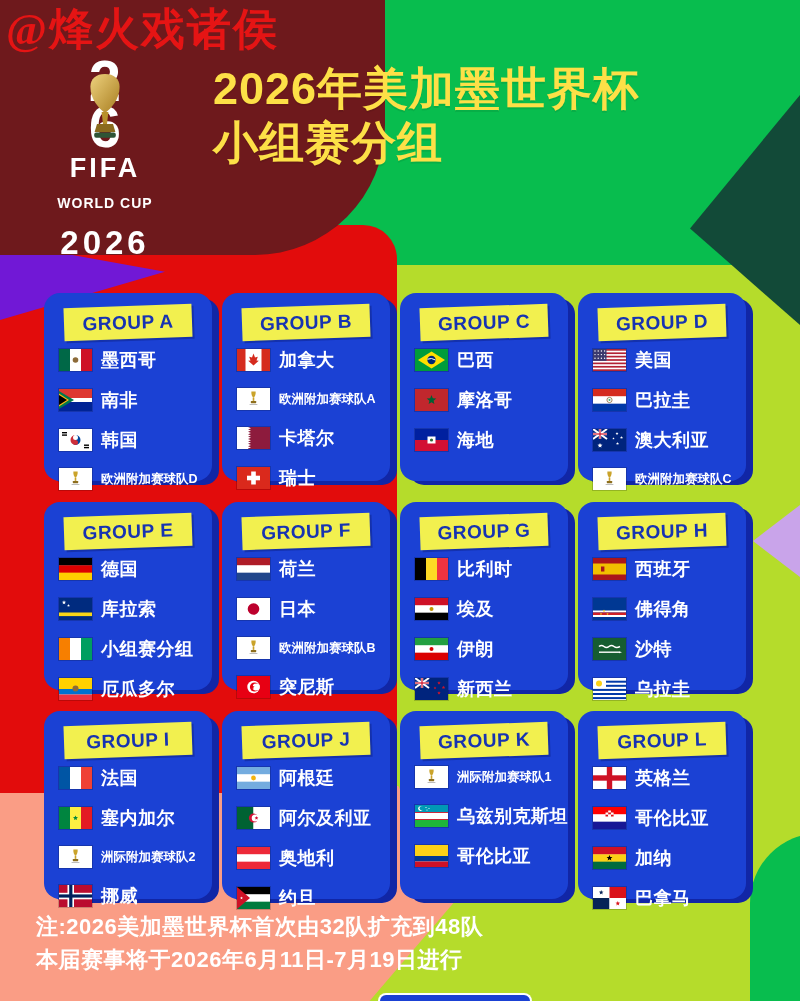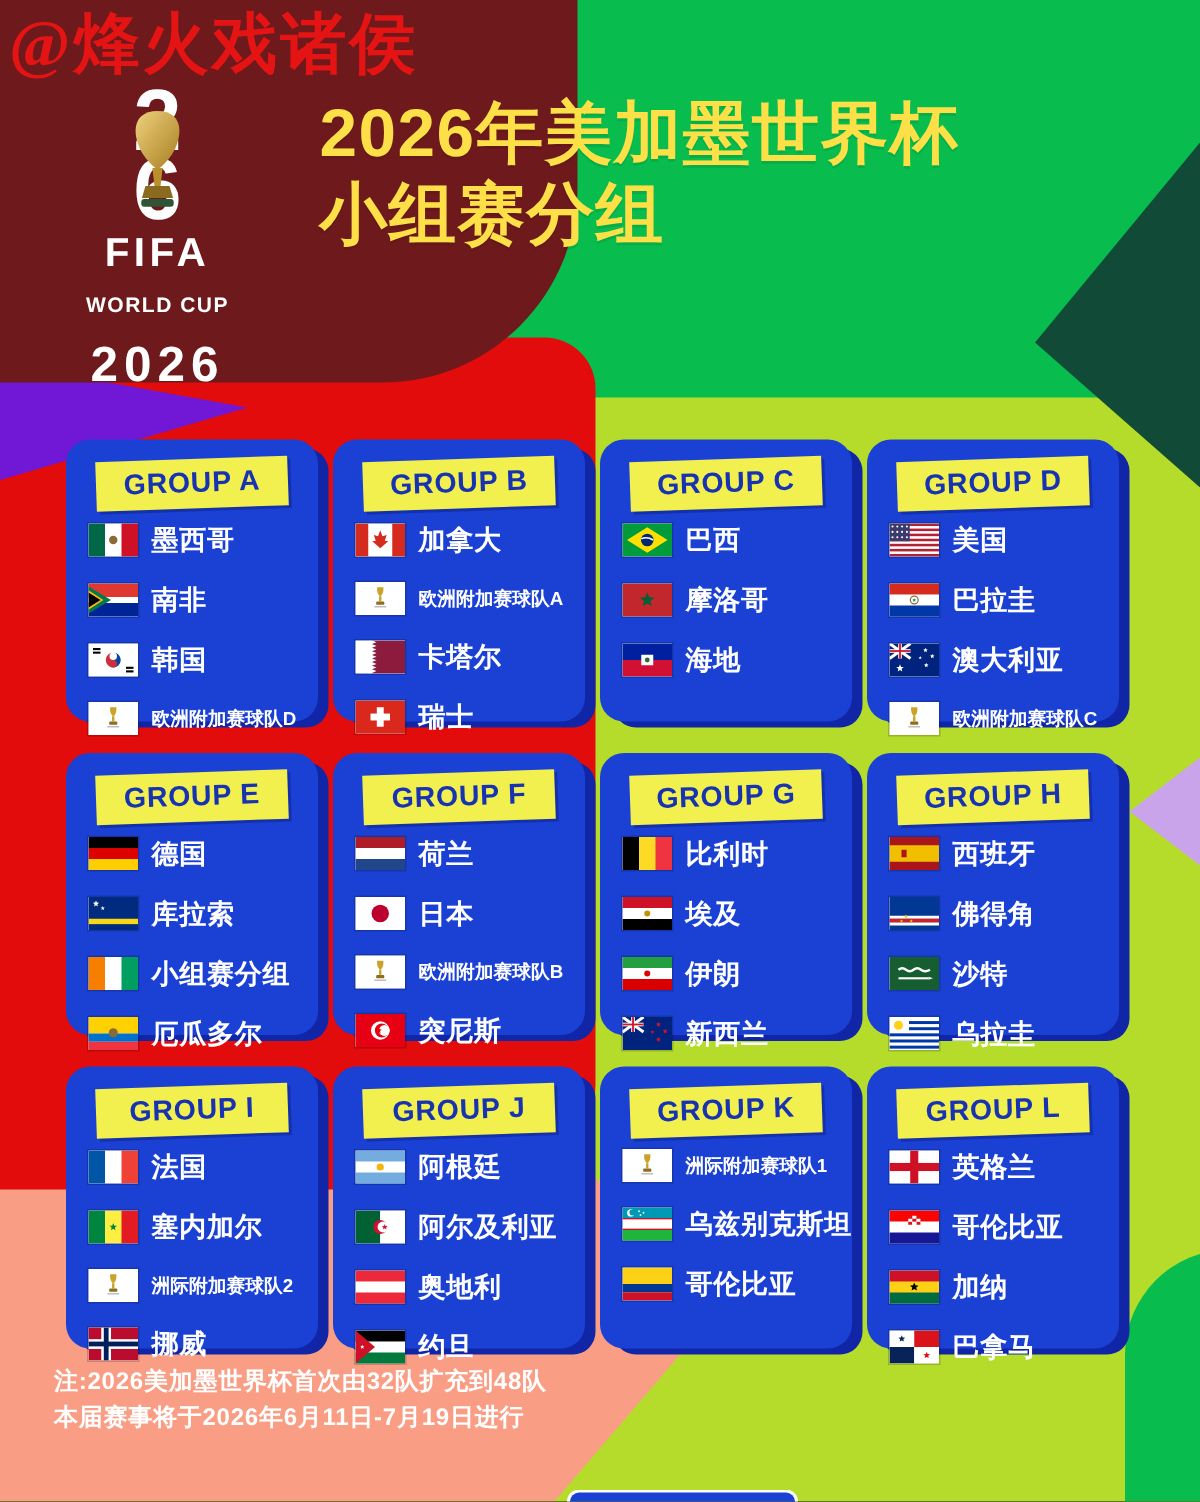--- a/index.html
+++ b/index.html
@@ -52,21 +52,21 @@
           letter-spacing:0.5px;box-shadow:2px 2px 0 rgba(10,20,100,0.35);}
   .teams{margin:9px 0 0 15px;display:flex;flex-direction:column;gap:16px;}
   .team{display:flex;align-items:center;gap:9px;}
   .flag{width:33px;height:22px;flex:0 0 33px;outline:1px solid rgba(0,0,0,0.18);
         background:#fff;}
   .flag svg{display:block;}
   .tname{color:#fff;font-weight:bold;font-size:18px;letter-spacing:0.5px;white-space:nowrap;}
   .tname.small{font-size:12.5px;letter-spacing:0;}
 
   .footer{position:absolute;left:36px;top:910px;color:#fff;font-weight:bold;
-          font-size:16px;line-height:1.5;letter-spacing:0.5px;}
+          font-size:22px;line-height:1.5;letter-spacing:0.5px;}
 </style>
 </head>
 <body>
 
 <div class="stage">
 
   <div class="bg bg-lime"></div>
   <div class="bg bg-green-top"></div>
   <div class="bg bg-darkgreen"></div>
   <div class="bg bg-salmon"></div>

